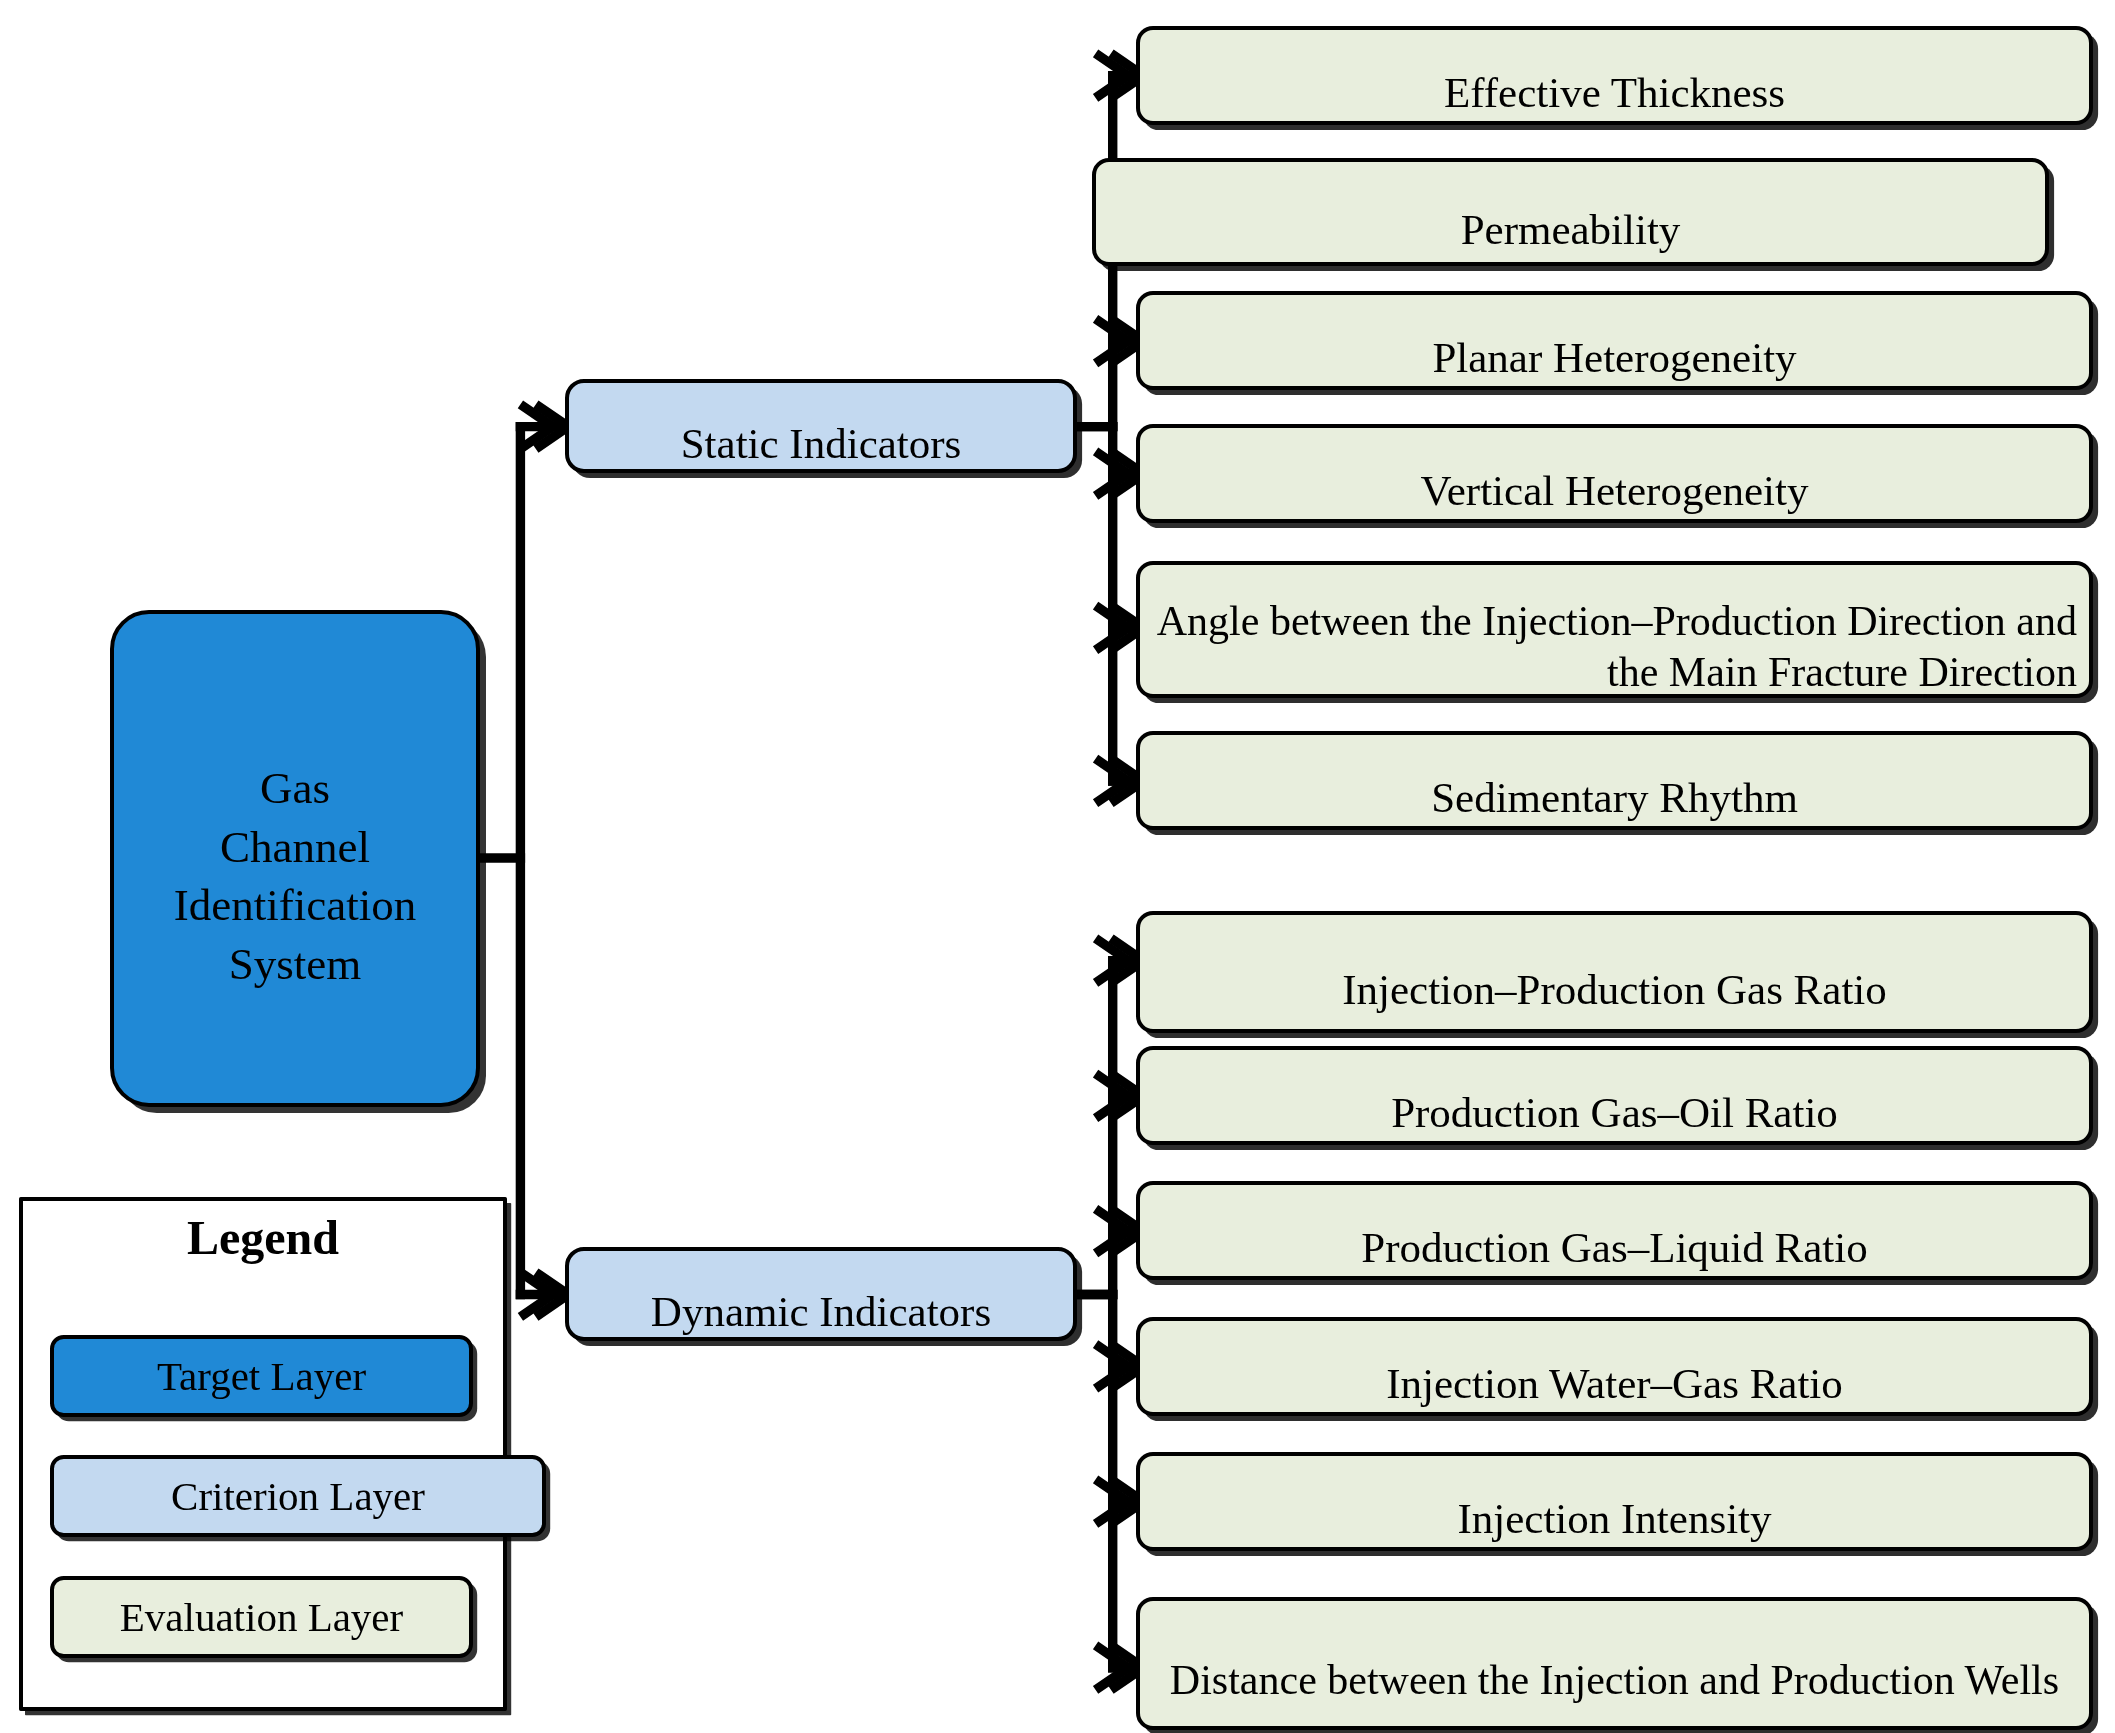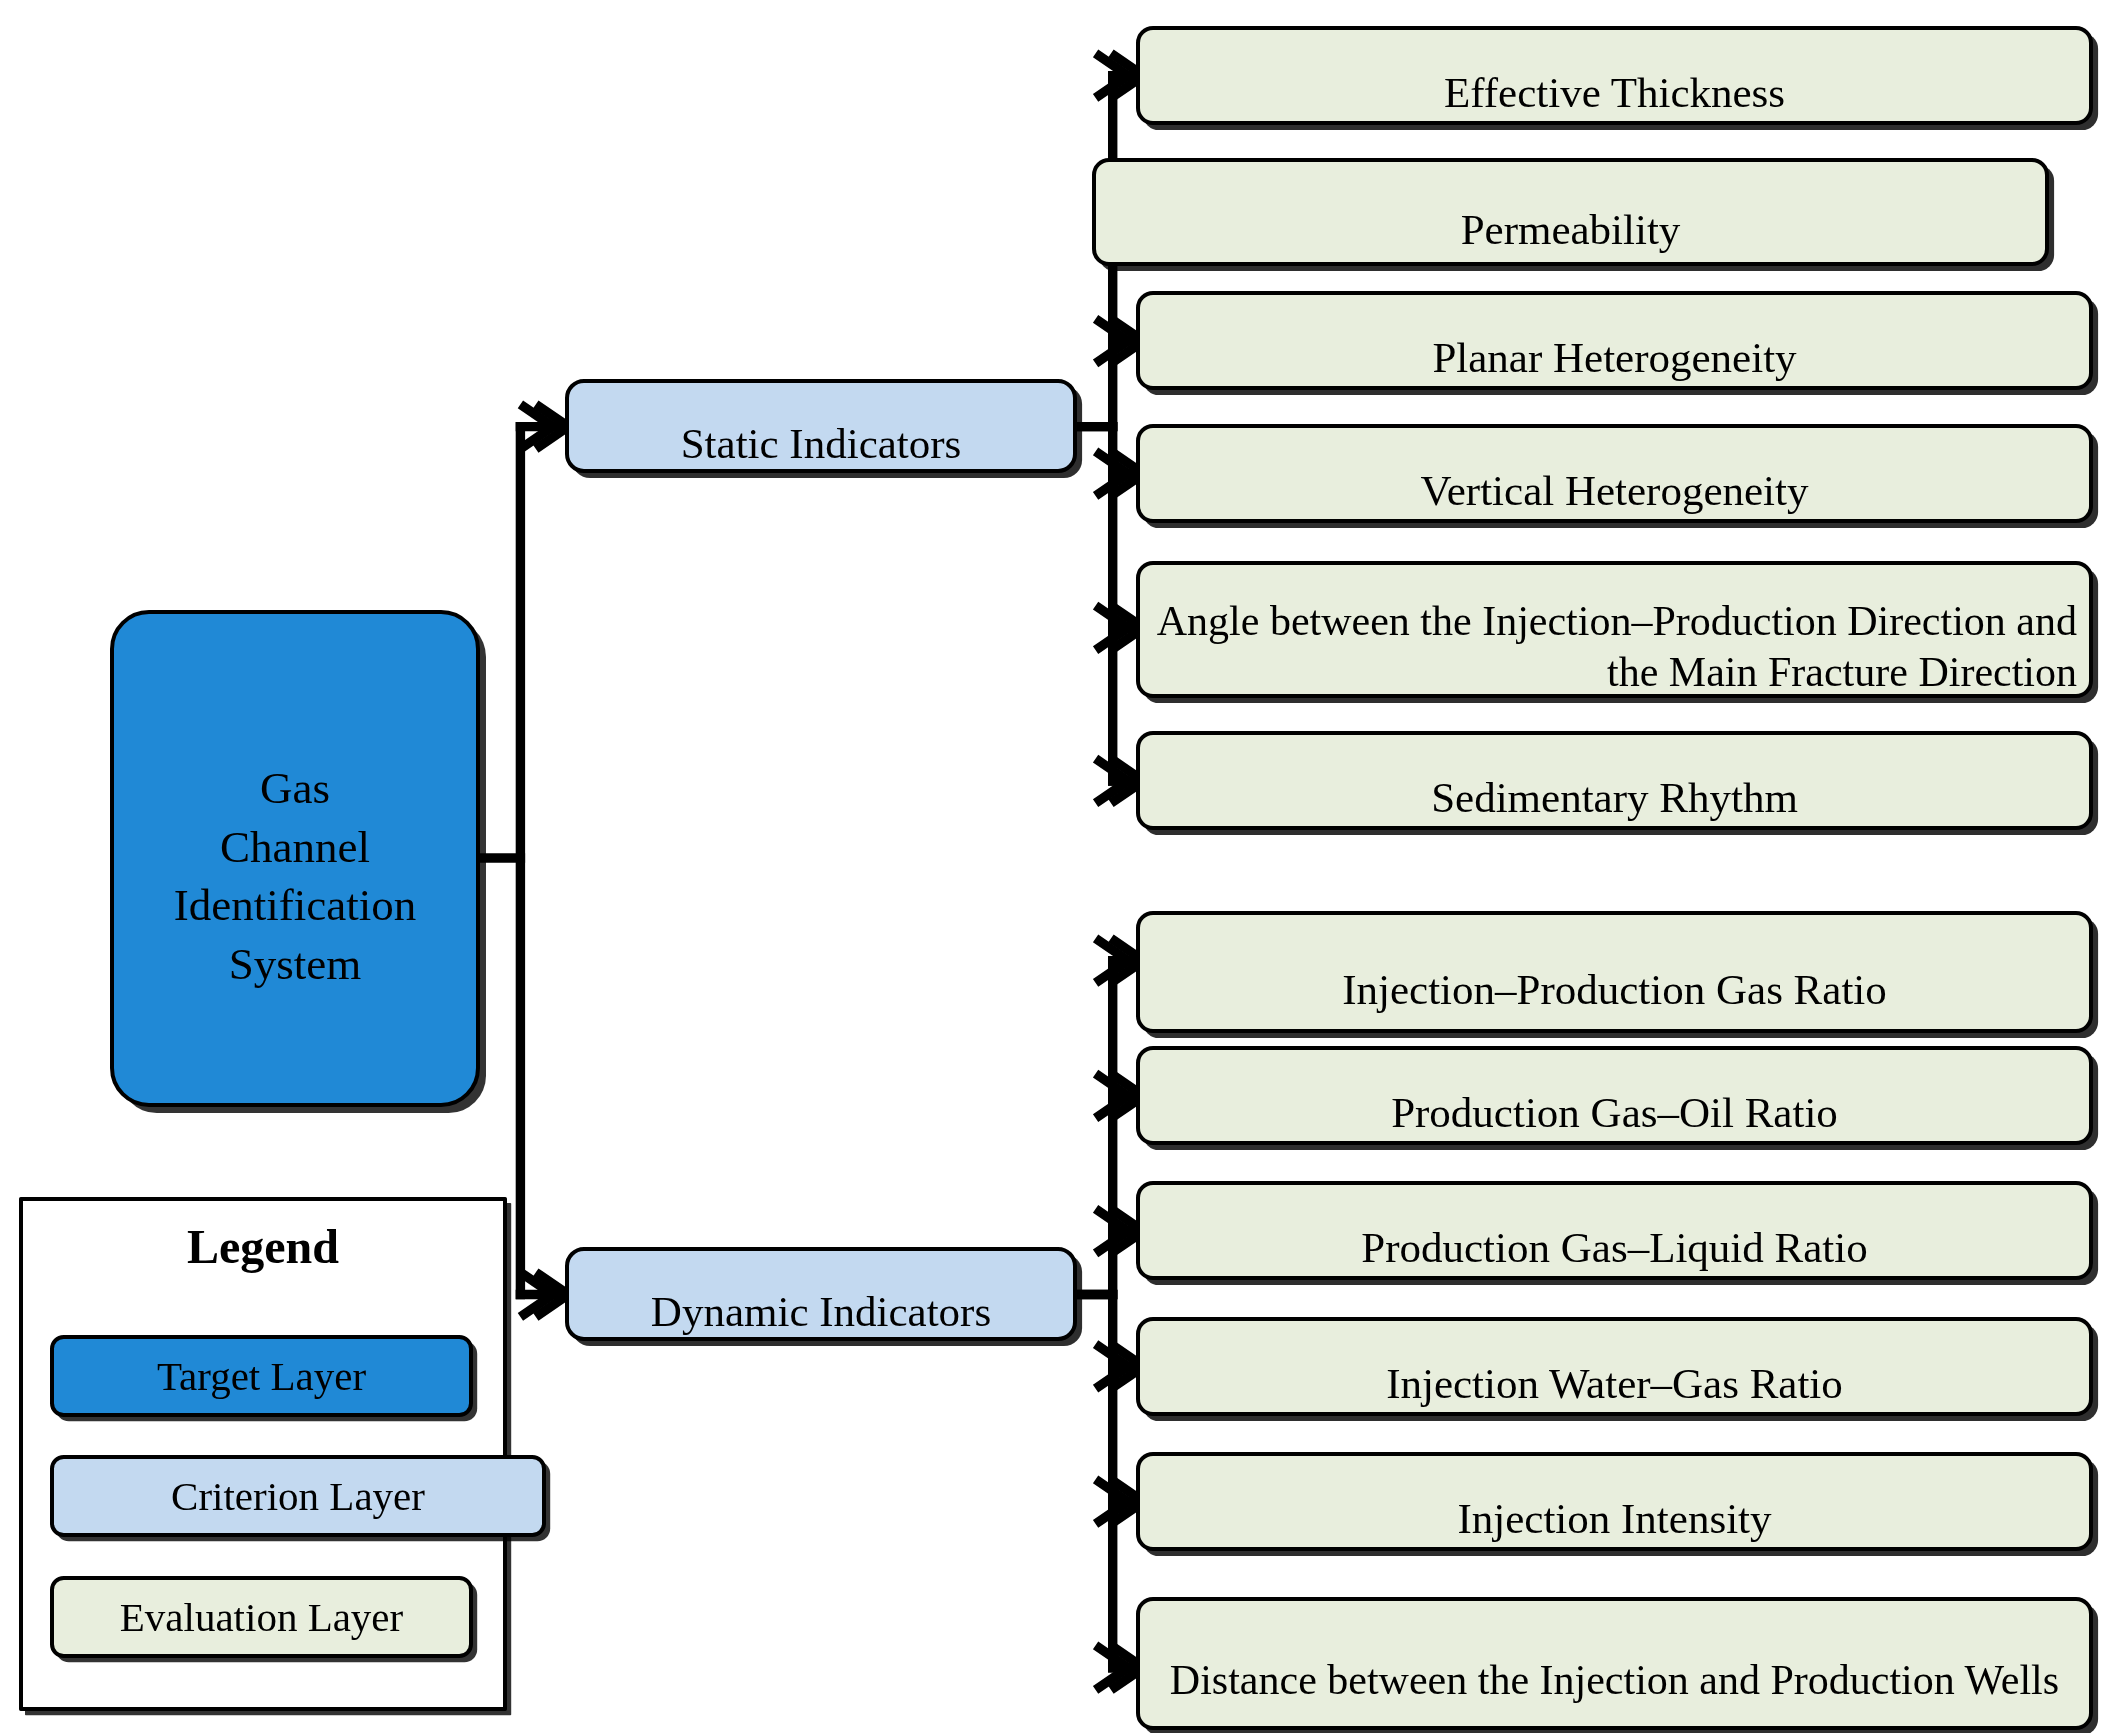--- a/index.html
+++ b/index.html
@@ -24,21 +24,21 @@
   .criterion{background:#c3d9f0;font-size:43px;border-radius:19px;}
 
   .evaluation{background:#e8eedd;font-size:43px;border-radius:17px;}
   .evaluation.two-line{font-size:42px;}
   .evaluation.two-line span{line-height:1.22;}
 
   
   #legend{position:absolute;box-sizing:border-box;background:#fff;
           border:4.3px solid #000;border-radius:1.7px;z-index:6;
           box-shadow:5.1px 5.1px 0 -0.9px rgba(0,0,0,0.80);}
-  #legend-title{position:absolute;left:0;right:0;top:18px;
+  #legend-title{position:absolute;left:0;right:0;top:9px;
                 text-align:center;font-size:48px;font-weight:bold;}
   .legend-swatch{position:absolute;box-sizing:border-box;
                  border:4.3px solid #000;border-radius:13.7px;
                  display:flex;align-items:center;justify-content:center;
                  font-size:41px;
                  box-shadow:5.1px 5.1px 0 -0.9px rgba(0,0,0,0.80);}
 
   
   #wires{position:absolute;left:0;top:0;width:2115px;height:1734px;
          z-index:2;pointer-events:none;}

